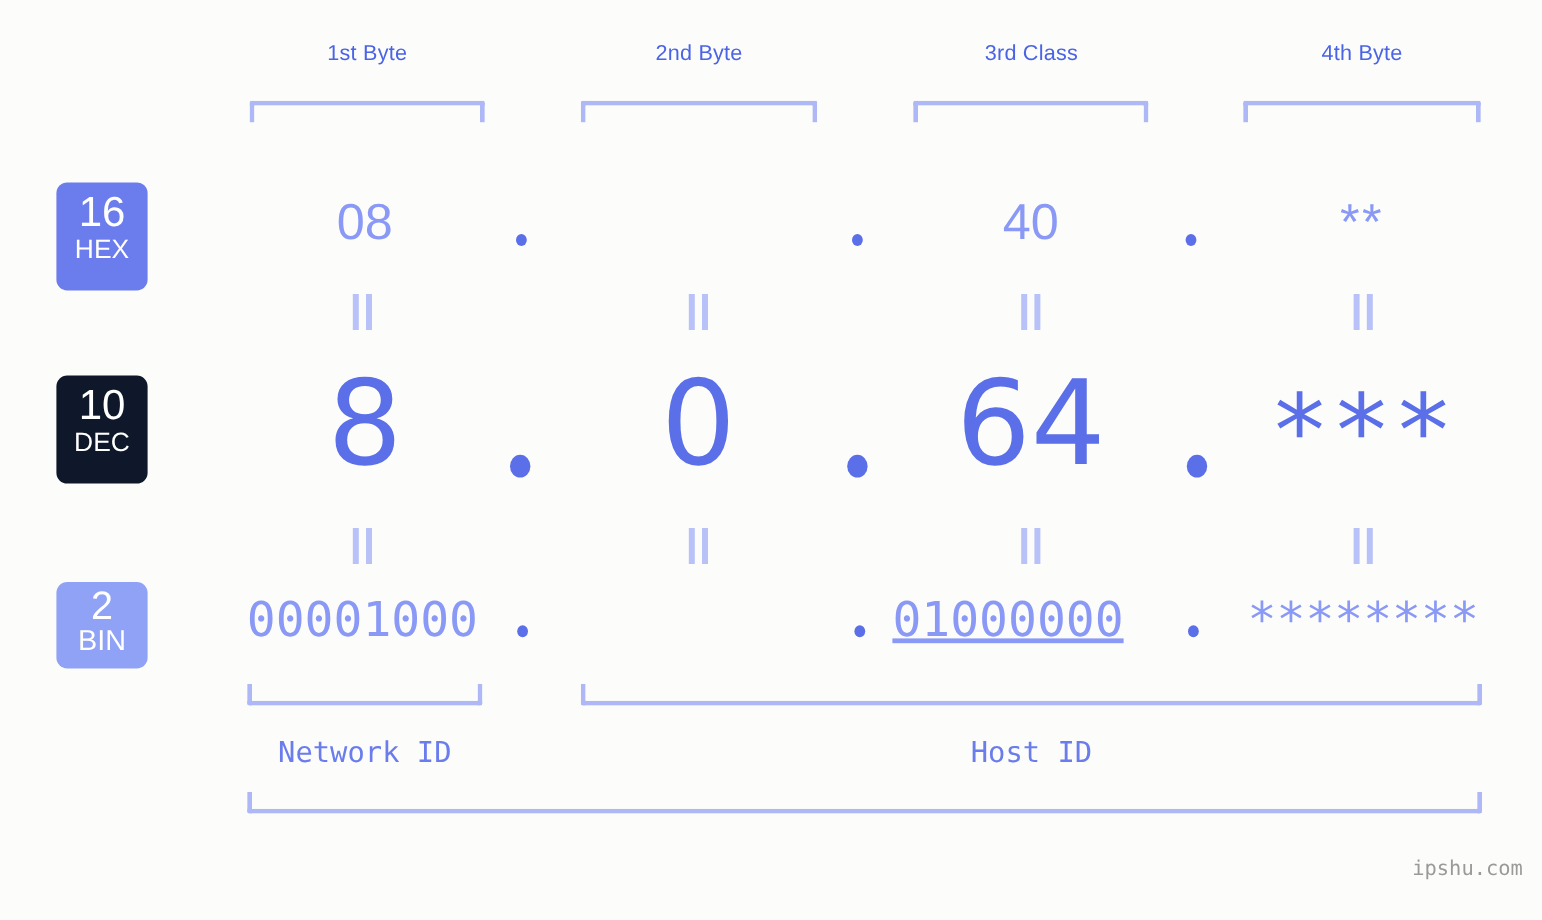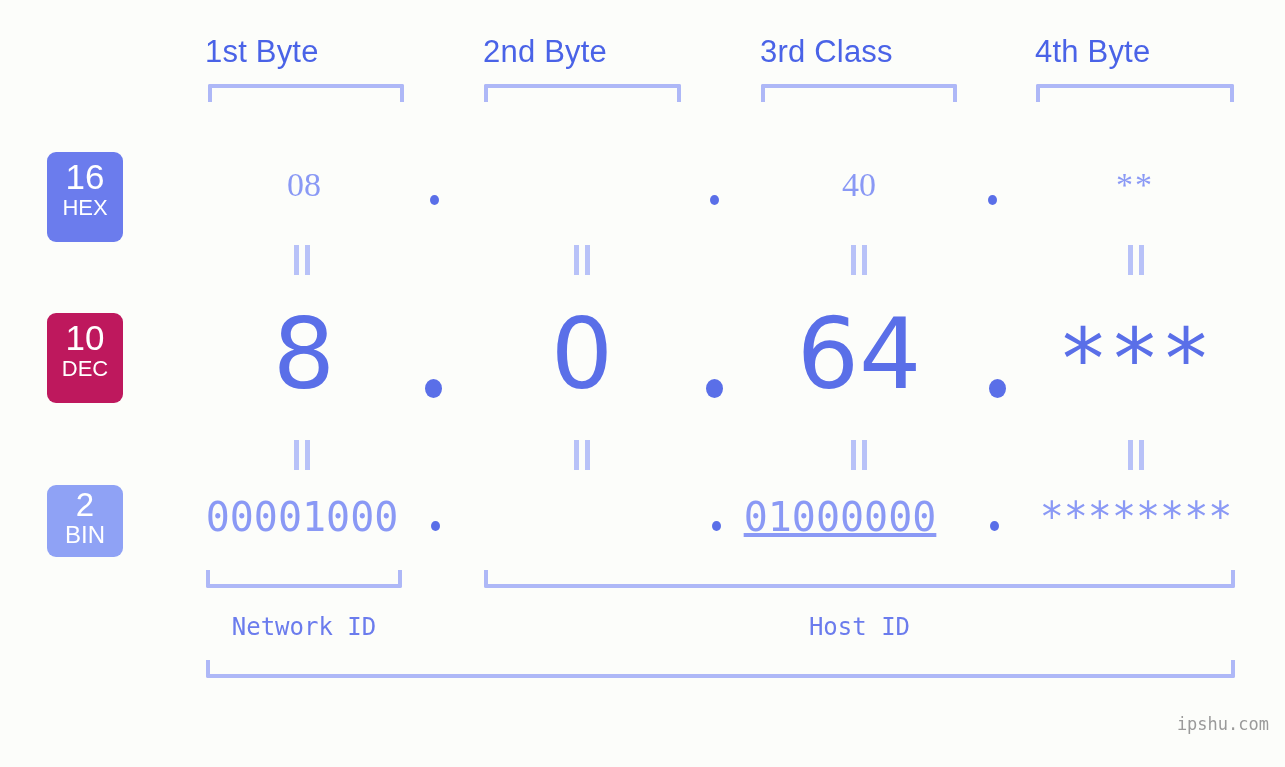--- a/index.html
+++ b/index.html
@@ -15,23 +15,23 @@
   }
   .stage {
     position: relative;
     width: 1285px;
     height: 767px;
   }
 
   
   .byte-header {
     position: absolute;
-    text-align: left;
+    text-align: center;
     color: #4a63e7;
-    font-size: 31px;
+    font-size: 18px;
     font-family: "Liberation Sans", sans-serif;
     letter-spacing: 0.2px;
     white-space: nowrap;
   }
 
   
   .bracket-top {
     position: absolute;
     height: 18px;
     border-top: 4px solid #aeb8f7;
@@ -71,34 +71,34 @@
     line-height: 38px;
     font-weight: 400;
   }
   .badge .tag {
     display: block;
     font-size: 22px;
     line-height: 24px;
     font-weight: 400;
   }
   .badge-hex { top: 152px; left: 47px; height: 90px; background: #6b7ced; }
-  .badge-dec { top: 313px; left: 47px; height: 90px; background: #be185d; }
+  .badge-dec { top: 313px; left: 47px; height: 90px; background: #0f172a; }
   .badge-bin { top: 485px; left: 47px; height: 72px; background: #8fa2f5; padding-top: 2px; }
   .badge-bin .num { font-size: 33px; line-height: 36px; }
   .badge-bin .tag { font-size: 24px; line-height: 23px; }
 
   
   .hex-val {
     position: absolute;
     top: 155px;
     text-align: center;
     color: #8a99f5;
-    font-size: 34px;
+    font-size: 42px;
     line-height: 60px;
-    font-family: Liberation Serif, serif;
+    font-family: Liberation Sans, sans-serif;
     white-space: nowrap;
   }
   .hex-val.stars { color: #8a99f5; letter-spacing: 2px; }
 
   
   .dec-val {
     position: absolute;
     top: 300px;
     text-align: center;
     color: #5a6fe8;

